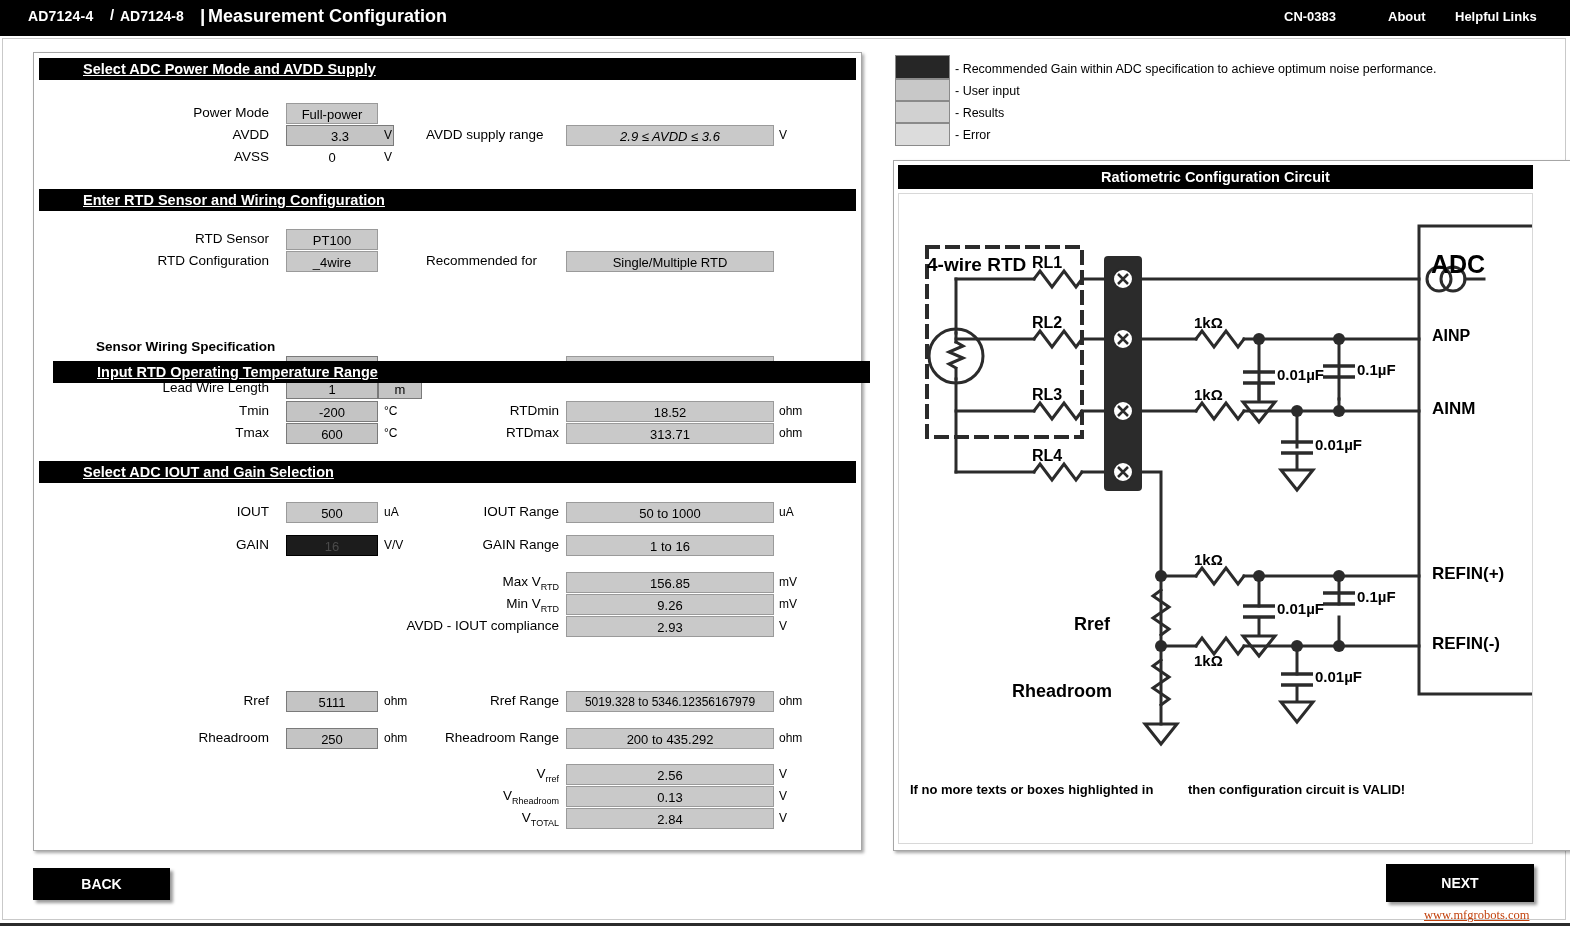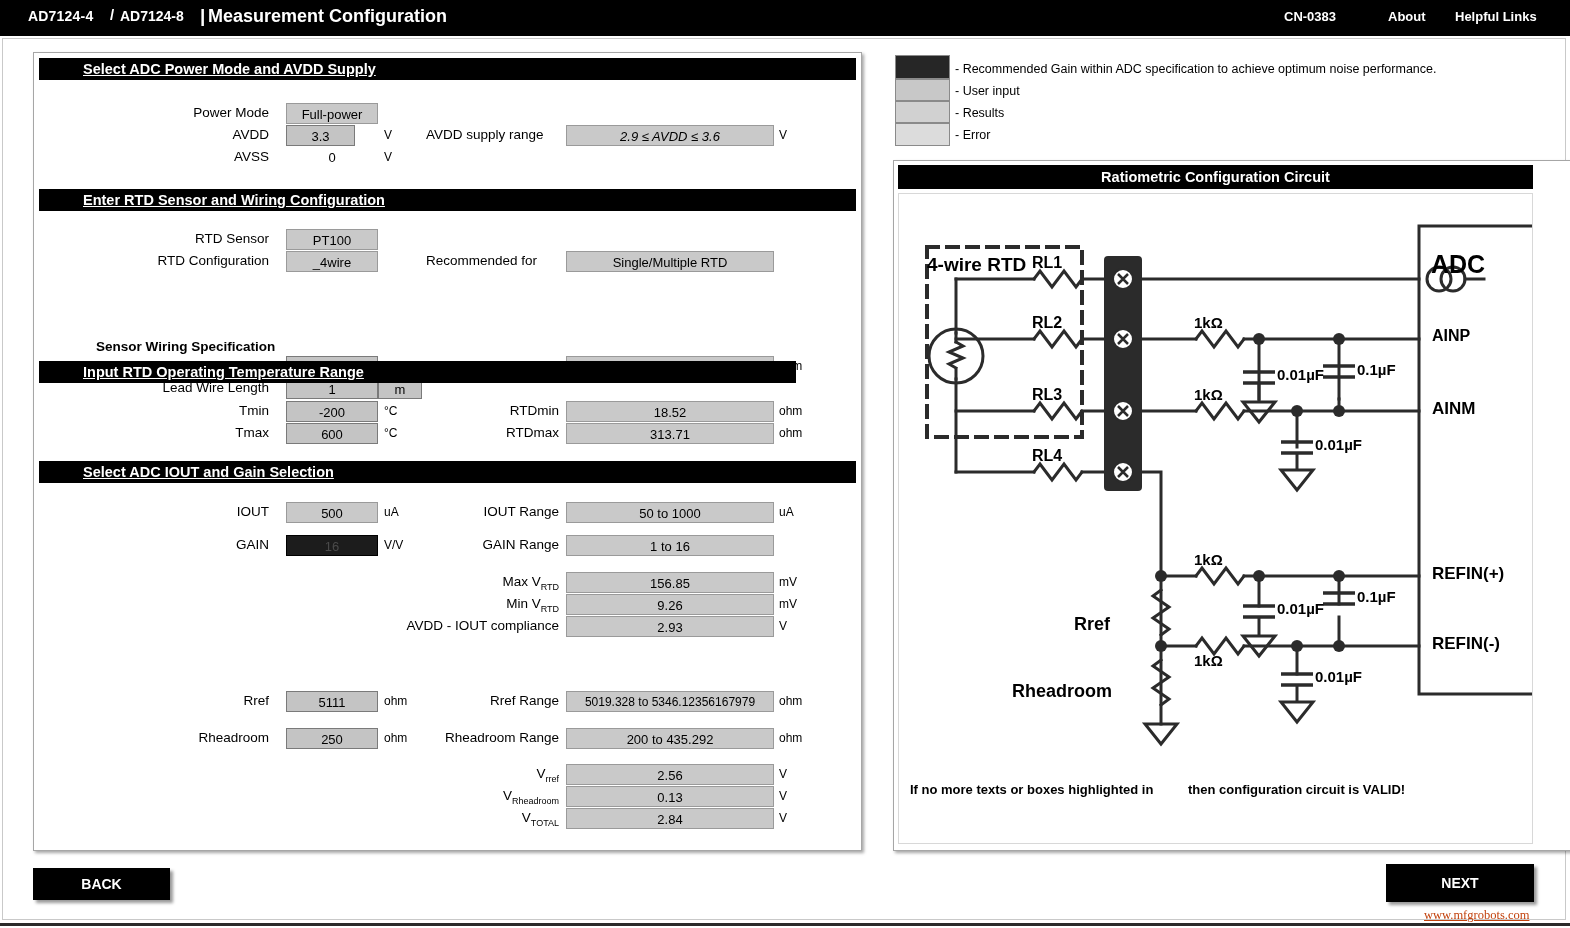--- a/index.html
+++ b/index.html
@@ -79,21 +79,21 @@
 
 <div class="panel" id="left-panel">
 
   <div class="sechdr" style="left:5px;top:5px;width:817px;">
     <span>Select ADC Power Mode and AVDD Supply</span>
   </div>
   <div class="lbl" style="left:80px;top:52px;width:155px;">Power Mode</div>
   <div class="fld f-result" style="left:252px;top:50px;width:92px;">Full-power</div>
 
   <div class="lbl" style="left:80px;top:74px;width:155px;">AVDD</div>
-  <div class="fld f-input" style="left:252px;top:72px;width:69px;">3.3</div>
+  <div class="fld f-input" style="left:252px;top:72px;width:108px;">3.3</div>
   <div class="unit" style="left:350px;top:75px;">V</div>
 
   <div class="lbl" style="left:80px;top:96px;width:155px;">AVSS</div>
   <div class="fld f-plain" style="left:252px;top:94px;width:92px;">0</div>
   <div class="unit" style="left:350px;top:97px;">V</div>
 
   <div class="lbl-l" style="left:392px;top:74px;">AVDD supply range</div>
   <div class="fld f-result" style="left:532px;top:72px;width:208px;font-style:italic;">2.9 ≤ AVDD ≤ 3.6</div>
   <div class="unit" style="left:745px;top:75px;">V</div>
 
@@ -115,21 +115,21 @@
   <div class="unit" style="left:350px;top:306px;">AWG</div>
 
   <div class="lbl" style="left:60px;top:327px;width:175px;">Lead Wire Length</div>
   <div class="fld f-input" style="left:252px;top:325px;width:92px;">1</div>
   <div class="fld f-input" style="left:344px;top:325px;width:44px;">m</div>
 
   <div class="lbl-l" style="left:392px;top:305px;">Lead Resistance, RL</div>
   <div class="fld f-result" style="left:532px;top:303px;width:208px;">0.08421916</div>
   <div class="unit" style="left:745px;top:306px;">ohm</div>
 
-  <div class="sechdr" style="left:5px;top:308px;width:757px;">
+  <div class="sechdr" style="left:19px;top:308px;width:817px;">
     <span>Input RTD Operating Temperature Range</span>
   </div>
   <div class="lbl" style="left:130px;top:350px;width:105px;">Tmin</div>
   <div class="fld f-input" style="left:252px;top:348px;width:92px;">-200</div>
   <div class="unit" style="left:350px;top:351px;">°C</div>
 
   <div class="lbl" style="left:130px;top:372px;width:105px;">Tmax</div>
   <div class="fld f-input" style="left:252px;top:370px;width:92px;">600</div>
   <div class="unit" style="left:350px;top:373px;">°C</div>
 

